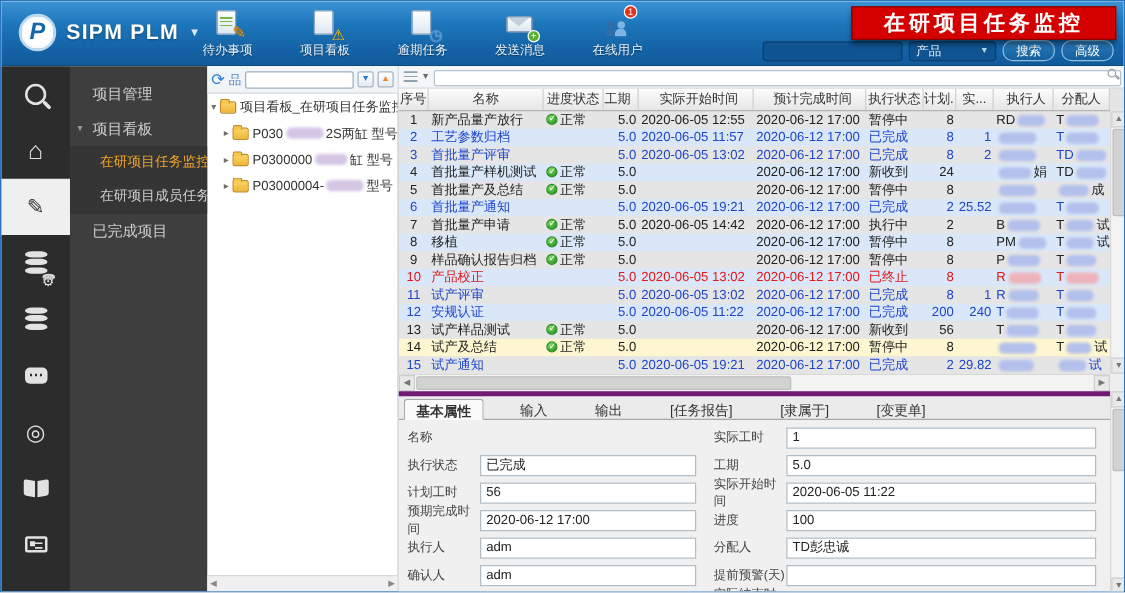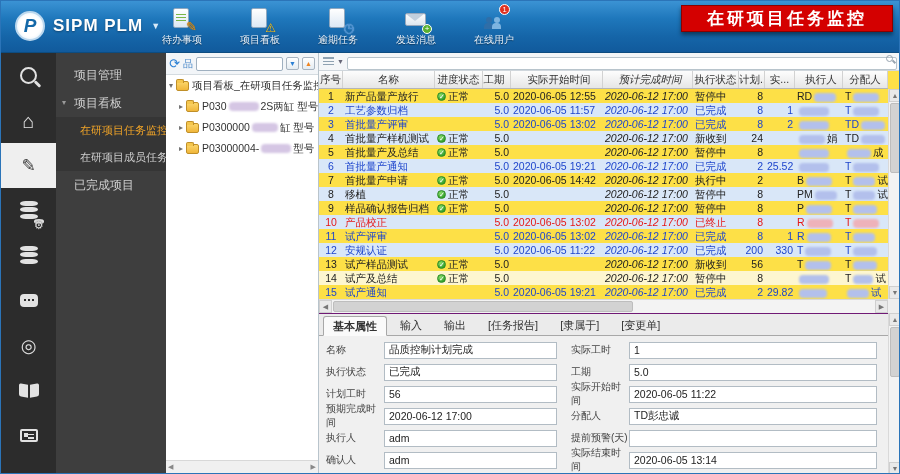--- a/index.html
+++ b/index.html
@@ -106,42 +106,42 @@
   .folder { flex:none; width:13px; height:10px; background:linear-gradient(#fbd56a,#f0b63a); border:1px solid #c08f28;
     border-radius:1px 2px 2px 2px; position:relative; margin-right:3px; }
   .folder::before { content:""; position:absolute; left:-1px; top:-3px; width:6px; height:3px; background:#f5c74e;
     border:1px solid #c08f28; border-bottom:none; border-radius:2px 2px 0 0; }
   .blurchip { display:inline-block; height:9px; border-radius:4px; background:#d5c6e4; filter:blur(1.3px);
     vertical-align:middle; margin:0 2px; }
   .tree-hsb { position:absolute; left:0; right:0; bottom:0; height:13px; background:#f0f0f0; border-top:1px solid #d8d8d8;
     display:flex; justify-content:space-between; align-items:center; font-size:7px; color:#888; padding:0 2px; }
 
   
-  .main { position:absolute; left:318px; top:52px; width:582px; height:422px; background:#fde047; }
+  .main { position:absolute; left:318px; top:52px; width:582px; height:422px; background:#e5e5e5; }
   .mtool { position:absolute; left:0; top:0; right:0; height:18px; background:#f4f6f8; border-bottom:1px solid #cfd6dc;
     display:flex; align-items:center; padding:0 4px; gap:3px; }
   .listic { width:11px; height:9px; background:repeating-linear-gradient(#8fa2b2 0 1.5px, transparent 1.5px 3.5px); cursor:pointer; }
   .listcaret { font-size:7px; color:#667; cursor:pointer; }
   .msearch { position:relative; flex:1; }
   .msearch input { width:100%; height:13px; border:1px solid #b8c4cc; border-radius:2px; font-size:9px; padding:0 16px 0 4px; outline:none; }
   .mag { position:absolute; right:4px; top:2px; width:7px; height:7px; border:1.5px solid #98a4b0; border-radius:50%; }
   .mag::after { content:""; position:absolute; width:1.5px; height:4px; background:#98a4b0; right:-2px; bottom:-3px; transform:rotate(-45deg); }
 
   .thead { position:absolute; left:0; top:18px; width:569px; height:18px; display:flex;
     background:linear-gradient(#fdfdfd,#e6e6e6); border-bottom:1px solid #b5b5b5; }
   .thead .hc { font-size:10.5px; color:#333; text-align:center; line-height:17px; border-right:1px solid #d2d2d2;
     overflow:hidden; white-space:nowrap; flex:none; cursor:pointer; }
   .tbody { position:absolute; left:0; top:36px; width:569px; height:210px; overflow:hidden; }
   .rw { display:flex; height:14px; line-height:14px; font-size:10.5px; color:#222; cursor:pointer; white-space:nowrap; }
   .rw.alt { background:#d9e7f8; }
   .rw.selected { background:#fdf6d0; }
   .rw.done { color:#1f46cc; } .rw.term { color:#e41818; }
   .rw .cell { flex:none; overflow:hidden; padding:0 2px; }
   .c0{width:24px;text-align:center;} .c1{width:92px;} .c2{width:48px;} .c3{width:28px;text-align:right;padding-right:5px;}
-  .c4{width:92px;padding-left:5px;} .c5{width:90px;padding-left:5px;font-style:italic;} .c6{width:46px;} .c7{width:26px;text-align:right;}
+  .c4{width:92px;padding-left:5px;} .c5{width:90px;padding-left:5px;} .c6{width:46px;} .c7{width:26px;text-align:right;}
   .c8{width:30px;text-align:right;} .c9{width:48px;padding-left:5px;} .c10{width:45px;}
   .okic { display:inline-block; width:9px; height:9px; border-radius:50%; vertical-align:-1px; margin-right:2px;
     background:radial-gradient(circle at 35% 30%, #8ade6a, #36a22e 70%); border:1px solid #2b8a24; position:relative; }
   .okic::after { content:"✓"; position:absolute; left:1px; top:-3.5px; font-size:7px; color:#fff; }
   .rw .blurchip { background:#b3c0ec; }
   .rw.term .blurchip { background:#eeb2ba; }
 
   
   .vsb { position:absolute; width:13px; background:#f3f3f3; border-left:1px solid #d9d9d9; }
   .sb-arr { position:absolute; left:0; width:12px; height:13px; background:#e9e9e9; border:1px solid #cfcfcf;
@@ -150,21 +150,21 @@
   .hsb { position:absolute; left:0; top:246px; width:569px; height:14px; background:#f3f3f3; border-top:1px solid #d9d9d9; }
   .hsb .arrL,.hsb .arrR { position:absolute; top:0; width:13px; height:13px; background:#e9e9e9; border:1px solid #cfcfcf;
     font-size:7px; color:#777; text-align:center; line-height:12px; cursor:pointer; }
   .arrL{left:0;} .arrR{right:0;}
   .hsb .hthumb { position:absolute; left:14px; top:1px; width:300px; height:11px; background:#d2d2d2;
     border:1px solid #bdbdbd; border-radius:2px; cursor:pointer; }
   .corner { position:absolute; left:569px; top:246px; width:13px; height:14px; background:#eee; }
 
   
   .dtabs { position:absolute; left:0; top:260px; width:569px; height:23px; background:#ebebeb;
-    border-top:1px solid #701a75; border-bottom:1px solid #a8a8a8; padding:2px 4px 0; display:flex; gap:4px; }
+    border-top:4px solid #701a75; border-bottom:1px solid #a8a8a8; padding:2px 4px 0; display:flex; gap:20px; }
   .dtab { font-size:11px; color:#333; padding:2px 9px; cursor:pointer; }
   .dtab.active { background:#fafafa; border:1px solid #a8a8a8; border-bottom:1px solid #fafafa; border-radius:3px 3px 0 0;
     font-weight:bold; margin-bottom:-1px; }
   .dform { position:absolute; left:0; top:283px; width:569px; height:139px; background:#f0f0f0; overflow:hidden; }
   .fcol { position:absolute; top:3px; }
   .fcol1 { left:7px; width:231px; } .fcol2 { left:252px; width:306px; }
   .frow { display:flex; align-items:center; height:22px; }
   .frow label { flex:none; width:58px; font-size:10px; color:#444; }
   .frow .fin { flex:1; height:17px; background:#fff; border:1px solid #b2bcc4; font-size:10.5px; color:#222;
     padding:0 4px; outline:none; }
@@ -217,20 +217,29 @@
         <div class="tool">
           <div class="ti">
             <span class="pers p1"></span>
             <span class="pers p2"></span>
             <span class="nb">1</span>
           </div>
           <span class="lbl">在线用户</span>
         </div>
       </div>
     <div class="banner">在研项目任务监控</div>
+    <div class="searchbar">
+      <input class="g-input" placeholder="" style="">
+      <div class="g-select">
+        <span>产品</span>
+          <span class="caret">▼</span>
+      </div>
+      <button class="pill">搜索</button>
+      <button class="pill">高级</button>
+    </div>
   </div>
 
   <div class="rail">
     <div class="rcell">
         <span class="r-circle"></span>
       </div>
     <div class="rcell">
         <span class="rglyph">⌂</span>
       </div>
     <div class="rcell active">
@@ -483,21 +492,21 @@
         </div>
         <div class="rw done alt">
           <span class="cell c0">12</span>
           <span class="cell c1">安规认证</span>
           <span class="cell c2"></span>
           <span class="cell c3">5.0</span>
           <span class="cell c4">2020-06-05 11:22</span>
           <span class="cell c5">2020-06-12 17:00</span>
           <span class="cell c6">已完成</span>
           <span class="cell c7">200</span>
-          <span class="cell c8">330</span>
+          <span class="cell c8">240</span>
           <span class="cell c9"><span>T</span><span class="blurchip" style="width: 26px;"></span></span>
           <span class="cell c10"><span>T</span><span class="blurchip" style="width: 24px;"></span></span>
         </div>
         <div class="rw normal">
           <span class="cell c0">13</span>
           <span class="cell c1">试产样品测试</span>
           <span class="cell c2"><span class="okic"></span><span style="color: rgb(34, 34, 34);">正常</span></span>
           <span class="cell c3">5.0</span>
           <span class="cell c4"></span>
           <span class="cell c5">2020-06-12 17:00</span>
@@ -553,21 +562,20 @@
         <span class="dtab">输入</span>
         <span class="dtab">输出</span>
         <span class="dtab">[任务报告]</span>
         <span class="dtab">[隶属于]</span>
         <span class="dtab">[变更单]</span>
       </div>
     <div class="dform">
       <div class="fcol fcol1" id="fCol1">
           <div class="frow">
             <label>名称</label>
-            <input class="fin" readonly="readonly" value="品质控制计划完成" style="">
           </div>
           <div class="frow">
             <label>执行状态</label>
             <input class="fin" readonly="readonly" value="已完成" style="">
           </div>
           <div class="frow">
             <label>计划工时</label>
             <input class="fin" readonly="readonly" value="56" style="">
           </div>
           <div class="frow">
@@ -591,20 +599,24 @@
             <label>实际工时</label>
             <input class="fin" readonly="readonly" value="1" style="">
           </div>
           <div class="frow">
             <label>工期</label>
             <input class="fin" readonly="readonly" value="5.0" style="">
           </div>
           <div class="frow">
             <label>实际开始时间</label>
             <input class="fin" readonly="readonly" value="2020-06-05 11:22" style="">
+          </div>
+          <div class="frow">
+            <label>进度</label>
+            <input class="fin" readonly="readonly" value="100" style="">
           </div>
           <div class="frow">
             <label>分配人</label>
             <input class="fin" readonly="readonly" value="TD彭忠诚" style="">
           </div>
           <div class="frow">
             <label>提前预警(天)</label>
             <input class="fin" readonly="readonly" style="">
           </div>
           <div class="frow">

